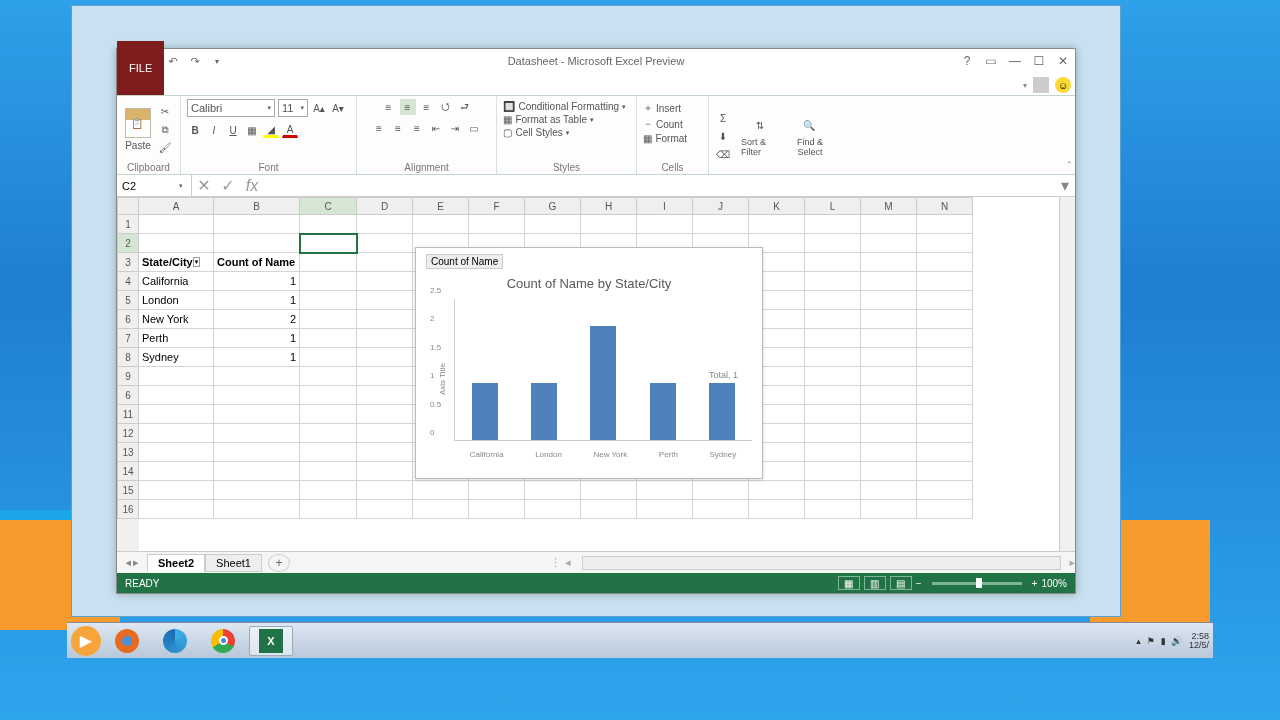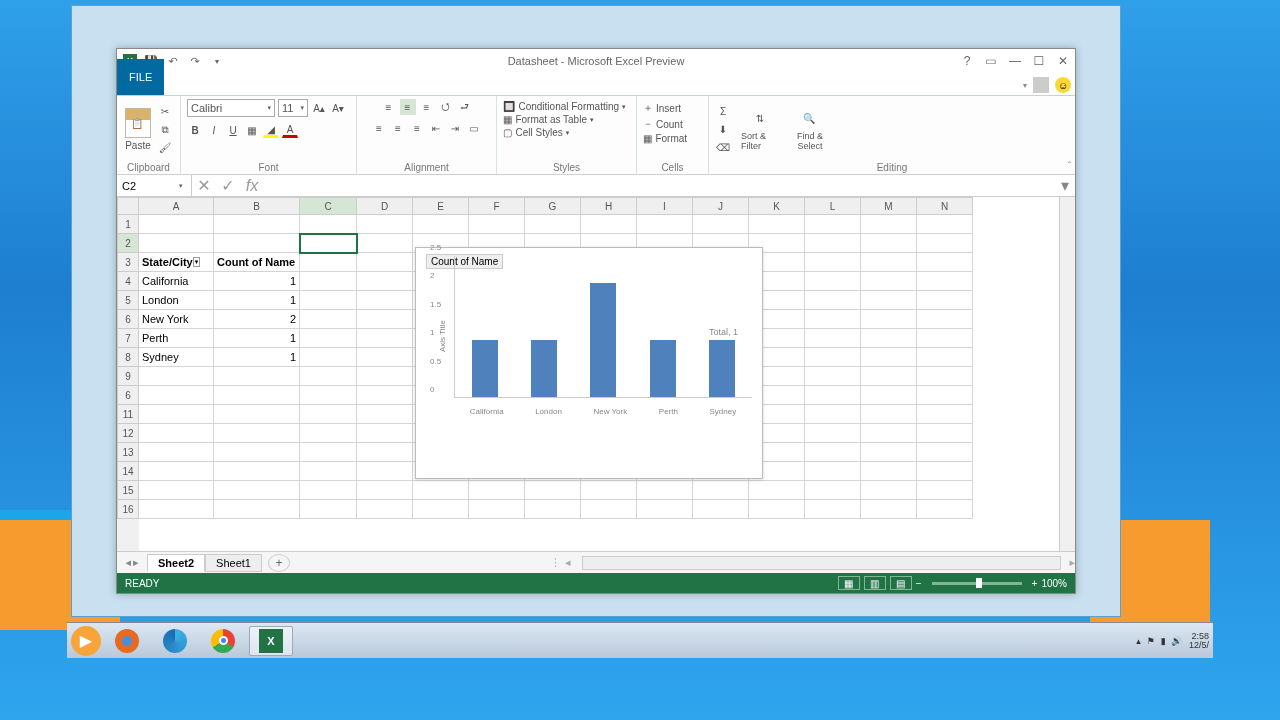--- a/index.html
+++ b/index.html
@@ -11,21 +11,21 @@
 
   .titlebar { height: 24px; background: #fff; display: flex; align-items: center; font-size: 11px; color: #666; position: relative; }
   .titlebar .qat { display: flex; align-items: center; gap: 6px; padding-left: 6px; }
   .qat .xl-icon { width: 14px; height: 14px; background: #217346; color: #fff; font-size: 9px; font-weight: bold; display: flex; align-items: center; justify-content: center; }
   .qat .ic { width: 16px; height: 16px; display: flex; align-items: center; justify-content: center; color: #666; cursor: pointer; }
   .titlebar .title-text { position: absolute; left: 50%; transform: translateX(-50%); }
   .titlebar .sysbtns { position: absolute; right: 0; display: flex; }
   .sysbtns .sb { width: 24px; height: 24px; display: flex; align-items: center; justify-content: center; color: #666; cursor: pointer; font-size: 12px; }
 
   .tabs-row { height: 22px; background: #fff; display: flex; align-items: flex-end; position: relative; border-bottom: 0; }
-  .tabs-row .file-tab { background: #0369a1; color: #fff; padding: 12px 12px; font-size: 11px; cursor: pointer; }
+  .tabs-row .file-tab { background: #7f1d1d; color: #fff; padding: 21px 12px; font-size: 11px; cursor: pointer; }
   .tabs-row .tab { padding: 4px 10px; font-size: 11px; color: #444; cursor: pointer; }
   .tabs-row .tab.active { color: #217346; }
   .tabs-row .right { position: absolute; right: 4px; bottom: 2px; display: flex; gap: 6px; align-items: center; }
   .smiley { width: 16px; height: 16px; background: #fdd835; border-radius: 50%; display: flex; align-items: center; justify-content: center; font-size: 10px; }
 
   .ribbon { height: 80px; background: #fdfdfd; border-top: 1px solid #c4d5c9; border-bottom: 1px solid #c4d5c9; display: flex; font-size: 10px; color: #555; position: relative; }
   .rgroup { border-right: 1px solid #d6e4da; display: flex; flex-direction: column; justify-content: space-between; padding: 3px 6px 1px 6px; }
   .rgroup .glabel { text-align: center; font-size: 10px; color: #777; padding-top: 2px; }
   .rgroup .gcontent { flex: 1; display: flex; align-items: center; gap: 4px; }
   .rbtn { display: flex; flex-direction: column; align-items: center; gap: 2px; cursor: pointer; padding: 2px; }
@@ -242,21 +242,20 @@
           </div>
           <div class="rbtn">
               <div class="ic">⇅</div>
               <span style="font-size:9px;text-align:left;width:38px">Sort &amp; Filter</span>
             </div>
           <div class="rbtn">
               <div class="ic">🔍</div>
               <span style="font-size:9px;text-align:center;width:38px">Find &amp; Select</span>
             </div>
         </div>
-        <div class="glabel">Editing</div>
       </div>
       <div style="position:absolute;right:4px;bottom:2px;font-size:10px;color:#888;cursor:pointer">ˆ</div>
     </div>
 
     <div class="namebox-row">
       <div class="namebox">
         <input value="C2" style="">
         <span class="dd">▾</span>
       </div>
       <div class="fxrow">
@@ -564,20 +563,21 @@
               <div class="cell" style="width: 56px;"></div>
               <div class="cell" style="width: 56px;"></div>
               <div class="cell" style="width: 56px;"></div>
               <div class="cell" style="width: 56px;"></div>
               <div class="cell" style="width: 56px;"></div>
             </div>
           </div>
 
         <div class="chart-float">
           <div class="chart-badge">Count of Name</div>
+          <div class="chart-title">Count of Name by State/City</div>
           <div class="chart-body">
             <div class="ylab">Axis Title</div>
             <div id="chart-ticks">
                 <div class="tick" style="bottom: 18px;">0</div>
                 <div class="tick" style="bottom: 46.4px;">0.5</div>
                 <div class="tick" style="bottom: 74.8px;">1</div>
                 <div class="tick" style="bottom: 103.2px;">1.5</div>
                 <div class="tick" style="bottom: 131.6px;">2</div>
                 <div class="tick" style="bottom: 160px;">2.5</div>
               </div>

